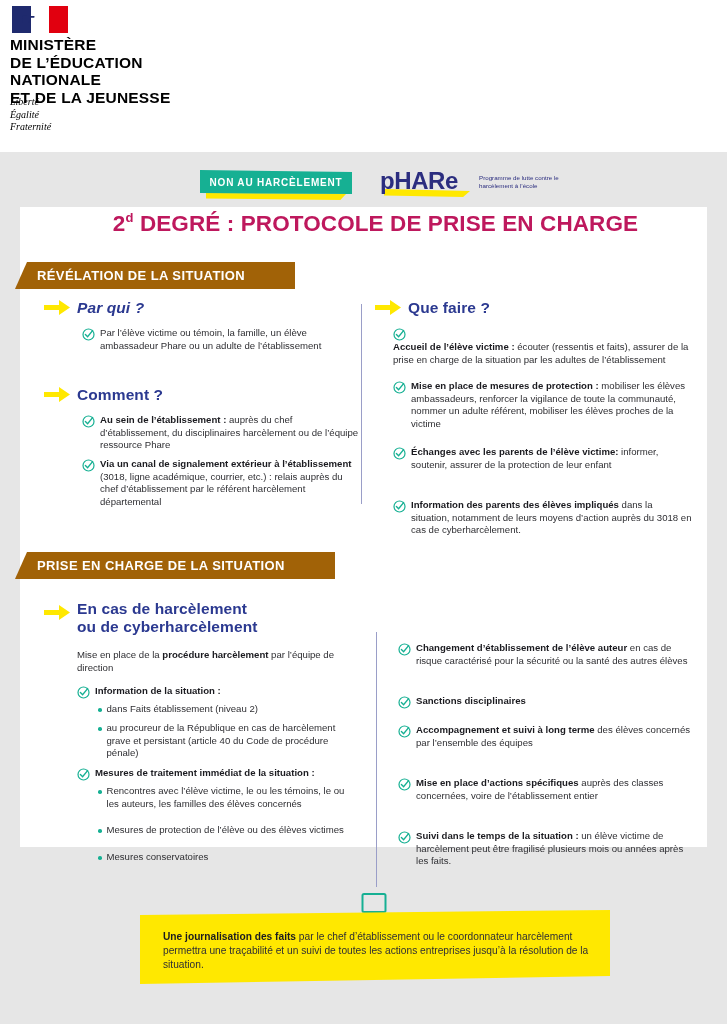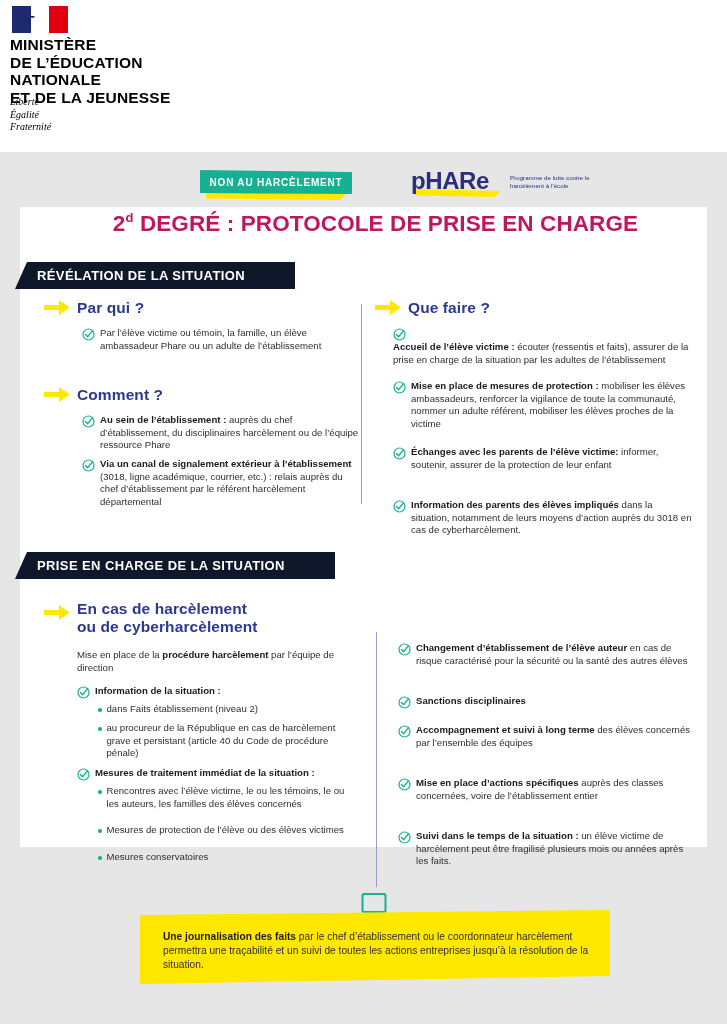--- a/index.html
+++ b/index.html
@@ -52,21 +52,21 @@
     font-size:10px;font-weight:bold;letter-spacing:.8px;
     display:flex;align-items:center;justify-content:center;
     clip-path:polygon(0 0,100% 2px,100% 100%,0 96%);
   }
   .badge-nah-shadow{
     position:absolute;left:186px;top:41px;width:140px;height:7px;
     background:#ffe800;
     clip-path:polygon(0 0,100% 1px,96% 100%,0 78%);
   }
 
-  .phare{position:absolute;left:360px;top:16px;width:200px;height:32px;margin-left:31px;}
+  .phare{position:absolute;left:360px;top:16px;width:200px;height:32px;}
   .phare-word{
     position:absolute;left:0;top:0;
     color:#2b2d7f;font-weight:bold;font-size:24px;letter-spacing:-.4px;
     line-height:26px;z-index:2;
   }
   .phare-underline{
     position:absolute;left:4px;top:21px;width:86px;height:8px;background:#ffe800;
     clip-path:polygon(0 0,100% 2px,92% 100%,0 80%);z-index:1;
   }
   .phare-tag{
@@ -75,21 +75,21 @@
   }
 
   .main-title{
     position:absolute;left:12px;top:58px;width:687px;text-align:center;
     color:#be185d;font-weight:bold;font-size:22.5px;letter-spacing:.1px;
   }
   .main-title sup{font-size:13px;vertical-align:super;}
 
   
   .banner{
-    position:absolute;height:27px;background:#0f172a;color:#ffffff;
+    position:absolute;height:27px;background:#a16207;color:#ffffff;
     font-weight:bold;font-size:13px;letter-spacing:.4px;
     display:flex;align-items:center;padding-left:22px;box-sizing:border-box;
     clip-path:polygon(12px 0,100% 0,100% 100%,0 100%);
   }
   .banner-1{left:-5px;top:110px;width:280px;}
   .banner-2{left:-5px;top:400px;width:320px;}
 
   
   .vdiv{position:absolute;width:1px;background:#9a9ec8;}
 
@@ -184,21 +184,21 @@
 
     <div class="banner banner-1">RÉVÉLATION DE LA SITUATION</div>
 
     <div class="vdiv" style="left:341px;top:152px;height:200px;"></div>
 
     <div class="arrow" style="left:24px;top:148px;">
       <svg width="26" height="15" viewBox="0 0 26 15">
           <path d="M0 5 H15 V0 L26 7.5 L15 15 V10 H0 Z" fill="#ffe800"></path>
         </svg>
     </div>
-    <div class="qhead" style="left:57px;top:147px;">Par qui ?</div>
+    <div class="qhead" style="left:57px;top:147px;font-style:italic;">Par qui ?</div>
 
     <div class="chk-item" style="left:62px;top:175px;width:275px;">
       <span class="chk">
         <svg width="13" height="13" viewBox="0 0 13 13">
             <circle cx="6.5" cy="6.5" r="5.5" fill="none" stroke="#16b093" stroke-width="1.2"></circle>
             <path d="M3.4 6.6 L5.6 8.8 L10.6 2.6" fill="none" stroke="#16b093" stroke-width="1.4" stroke-linecap="round"></path>
           </svg>
       </span>
       <span class="chk-txt">Par l’élève victime ou témoin, la famille, un élève ambassadeur Phare ou un adulte de l’établissement</span>
     </div>

